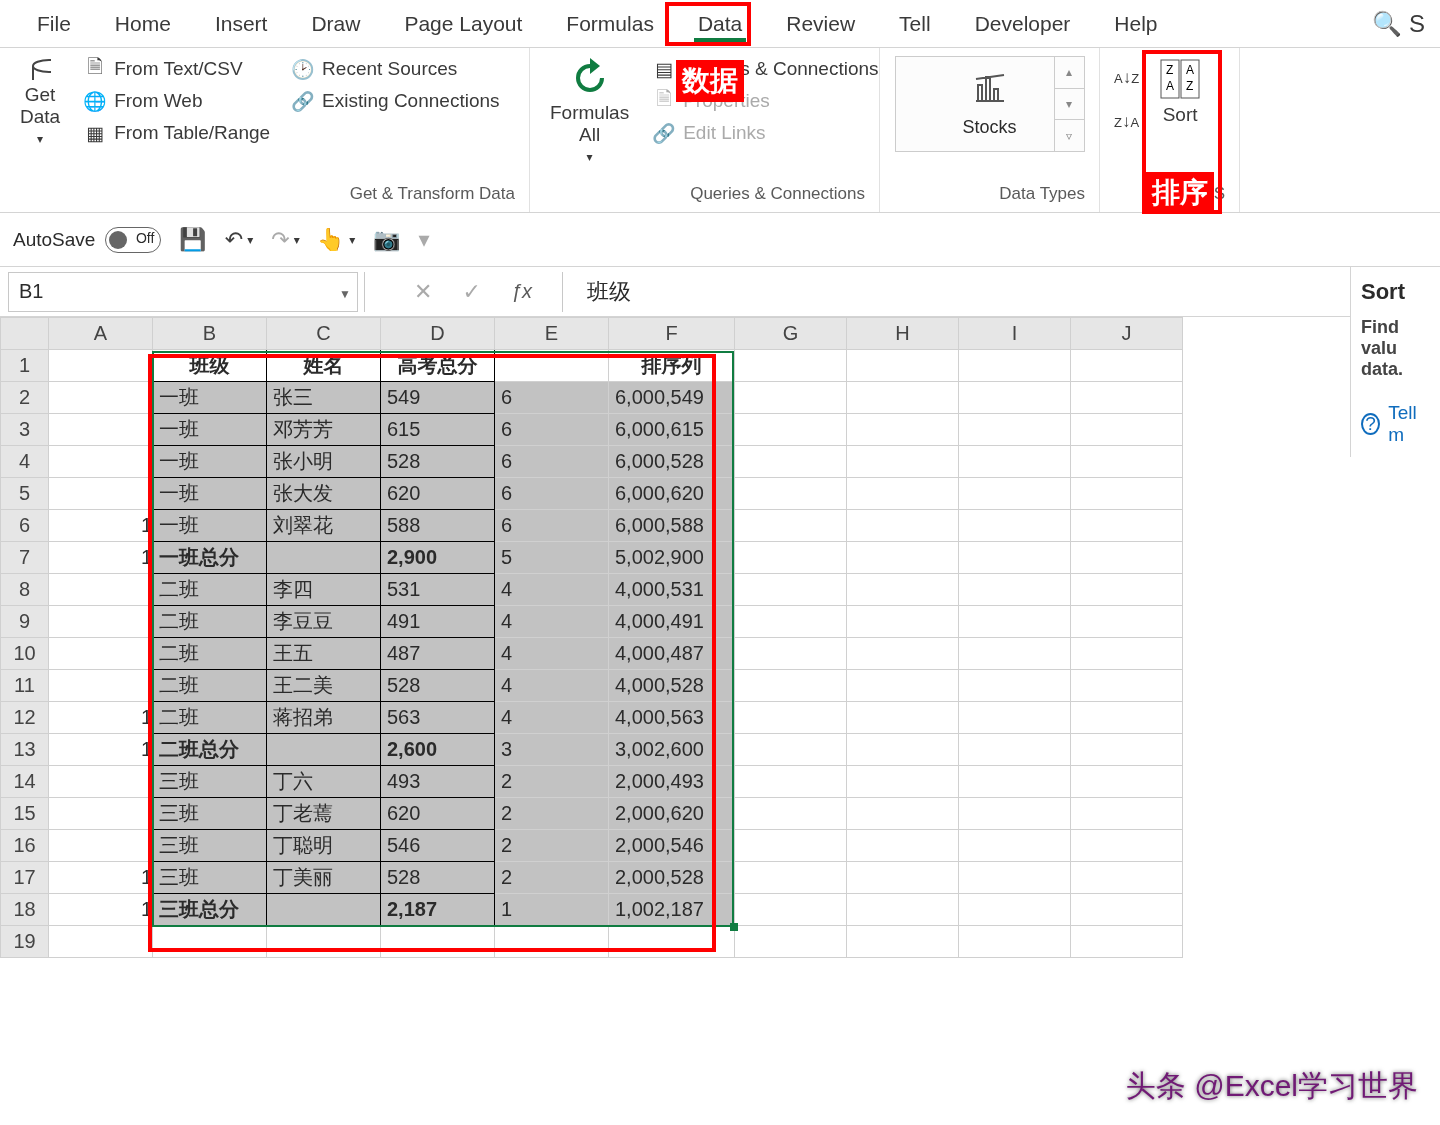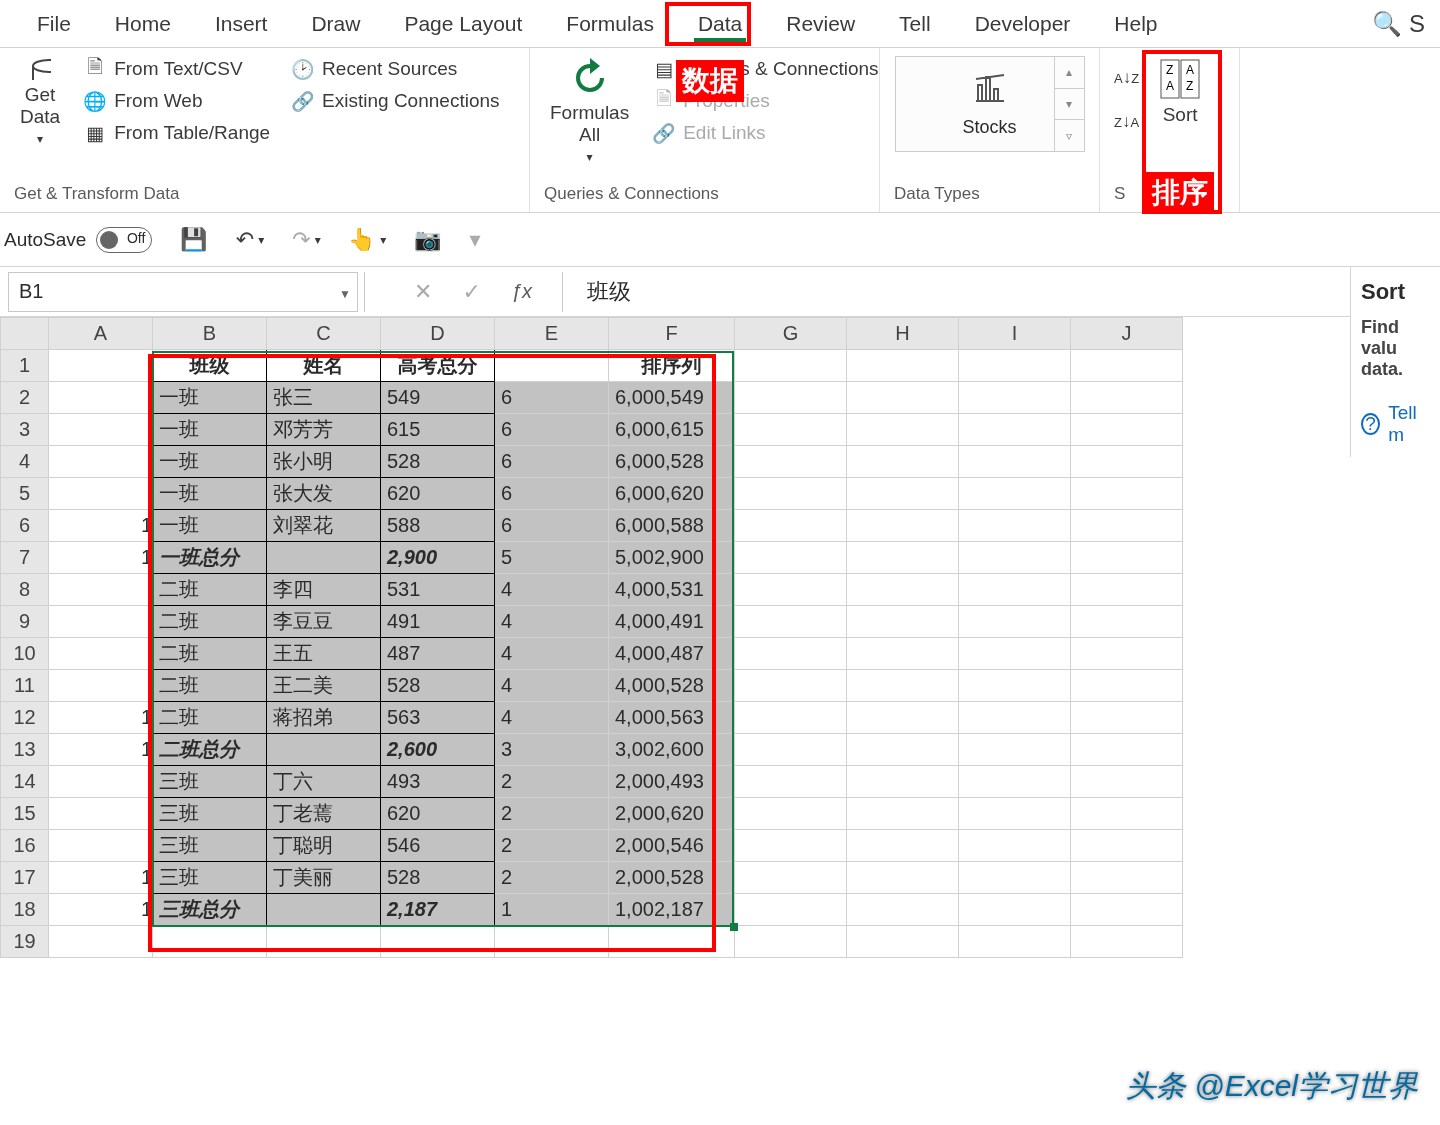--- a/index.html
+++ b/index.html
@@ -8,42 +8,42 @@
   
   .tabs { display: flex; align-items: center; padding: 0 15px; height: 48px; border-bottom: 1px solid #d4d4d4; background: #fff; }
   .tab { padding: 10px 22px; font-size: 21px; color: #3a3a3a; cursor: pointer; position: relative; }
   .tab.active { position: relative; }
   .tab.active::after { content: ""; position: absolute; left: 18px; right: 18px; bottom: 4px; height: 4px; background: #107c41; }
   .search-icon { margin-left: auto; font-size: 24px; color: #3a3a3a; }
 
   
   .ribbon { display: flex; height: 165px; border-bottom: 1px solid #d4d4d4; background: #fff; }
   .group { border-right: 1px solid #e1e1e1; padding: 8px 14px 2px; display: flex; flex-direction: column; }
-  .group-label { text-align: left; font-size: 17px; color: #5a5a5a; margin-top: auto; padding: 4px 0 6px; }
+  .group-label { text-align: right; font-size: 17px; color: #5a5a5a; margin-top: auto; padding: 4px 0 6px; }
   .group-body { flex: 1; display: flex; align-items: flex-start; gap: 14px; }
   .vstack { display: flex; flex-direction: column; gap: 6px; }
   .btn-sm { display: flex; align-items: center; gap: 8px; font-size: 19px; color: #3a3a3a; cursor: pointer; white-space: nowrap; padding: 2px 4px; }
   .btn-sm.disabled { color: #aaa; }
   .ico { width: 22px; height: 22px; display: inline-flex; align-items: center; justify-content: center; }
   .btn-lg { display: flex; flex-direction: column; align-items: center; gap: 4px; font-size: 19px; color: #3a3a3a; cursor: pointer; padding: 2px 6px; }
   .chev { font-size: 12px; color: #3a3a3a; }
 
   .stocks-box { width: 190px; height: 96px; border: 1px solid #ccc; background: #fcfcfc; display: flex; align-items: center; justify-content: center; position: relative; }
   .stocks-nav { position: absolute; right: 0; top: 0; width: 30px; height: 100%; display: flex; flex-direction: column; }
   .stocks-nav span { flex: 1; border-left: 1px solid #ccc; border-bottom: 1px solid #ccc; display: flex; align-items: center; justify-content: center; font-size: 12px; color: #888; }
   .stocks-nav span:last-child { border-bottom: none; }
 
   .sort-tiny { display: flex; flex-direction: column; gap: 24px; font-size: 17px; color: #3a3a3a; padding-top: 12px; }
 
   
   .redbox { position: absolute; border: 4px solid #ff0000; pointer-events: none; z-index: 200; }
   .redlabel { position: absolute; background: #ff0000; color: #fff; font-weight: bold; font-size: 28px; padding: 2px 6px; z-index: 201; pointer-events: none; }
 
   
-  .qat { display: flex; align-items: center; gap: 28px; padding: 8px 4px; height: 54px; border-bottom: 1px solid #d4d4d4; }
+  .qat { display: flex; align-items: center; gap: 18px; padding: 8px 13px; height: 54px; border-bottom: 1px solid #d4d4d4; }
   .autosave { display: flex; align-items: center; gap: 10px; font-size: 19px; }
   .toggle { width: 56px; height: 26px; border: 1px solid #666; border-radius: 13px; position: relative; background: #fff; }
   .toggle::after { content: ""; position: absolute; left: 3px; top: 3px; width: 18px; height: 18px; background: #666; border-radius: 50%; }
   .toggle-label { position: absolute; right: 6px; top: 2px; font-size: 14px; }
   .qat-btn { font-size: 22px; color: #404040; cursor: pointer; display: flex; align-items: center; gap: 4px;}
 
   
   .fbar { display: flex; align-items: center; height: 50px; border-bottom: 1px solid #d4d4d4; }
   .namebox { width: 350px; height: 40px; margin-left: 8px; border: 1px solid #c8c8c8; display: flex; align-items: center; padding: 0 10px; background: #fff; position: relative; font-size: 20px;}
   .namebox .dd { position: absolute; right: 6px; top: 14px; font-size: 12px; color: #666;}
@@ -62,31 +62,31 @@
   .grid { border-collapse: collapse; table-layout: fixed; }
   .grid th, .grid td { border: 1px solid #d0d0d0; height: 32px; font-size: 20px; }
   .grid .corner { background: #e6e6e6; width: 48px; }
   .grid .colh { background: #e6e6e6; text-align: center; font-weight: normal; color: #444; }
   .grid .rowh { background: #e6e6e6; text-align: center; font-weight: normal; color: #444; width: 48px; }
   .cell { background: #fff; padding: 0 6px; }
   .sel .cell.inB,.sel .cell.inC,.sel .cell.inD,.sel .cell.inE,.sel .cell.inF { background: #c2c2c2; }
   .hdr-row .cell { background: #fff !important; font-weight: bold; text-align: center; }
   .num { text-align: left; margin-left: 7px; }
   .txt { text-align: left; }
-  .bold { font-weight: bold; font-style: italic; }
+  .bold { font-weight: bold; }
   .blackborder .cell.inB,.blackborder .cell.inC,.blackborder .cell.inD { border: 1px solid #000; }
 
   
   .sel-outline { position: absolute; border: 2px solid #107c41; pointer-events: none; z-index: 150; }
   .sel-handle { position: absolute; width: 8px; height: 8px; background: #107c41; z-index: 151; }
 
   
   .partialA { text-align: right; padding-right: 0; }
 
-  .watermark { position: absolute; bottom: 18px; right: 22px; font-size: 30px; color: #0369a1; font-weight: 500; text-shadow: 0 0 4px rgba(0,0,0,.6); z-index: 250; font-style: italic;}
+  .watermark { position: absolute; bottom: 18px; right: 22px; font-size: 30px; color: #701a75; font-weight: 500; text-shadow: 0 0 4px rgba(0,0,0,.6); z-index: 250; }
 </style>
 </head>
 <body>
 
 <div class="tabs">
   <div class="tab">File</div>
   <div class="tab">Home</div>
   <div class="tab">Insert</div>
   <div class="tab">Draw</div>
   <div class="tab">Page Layout</div>

